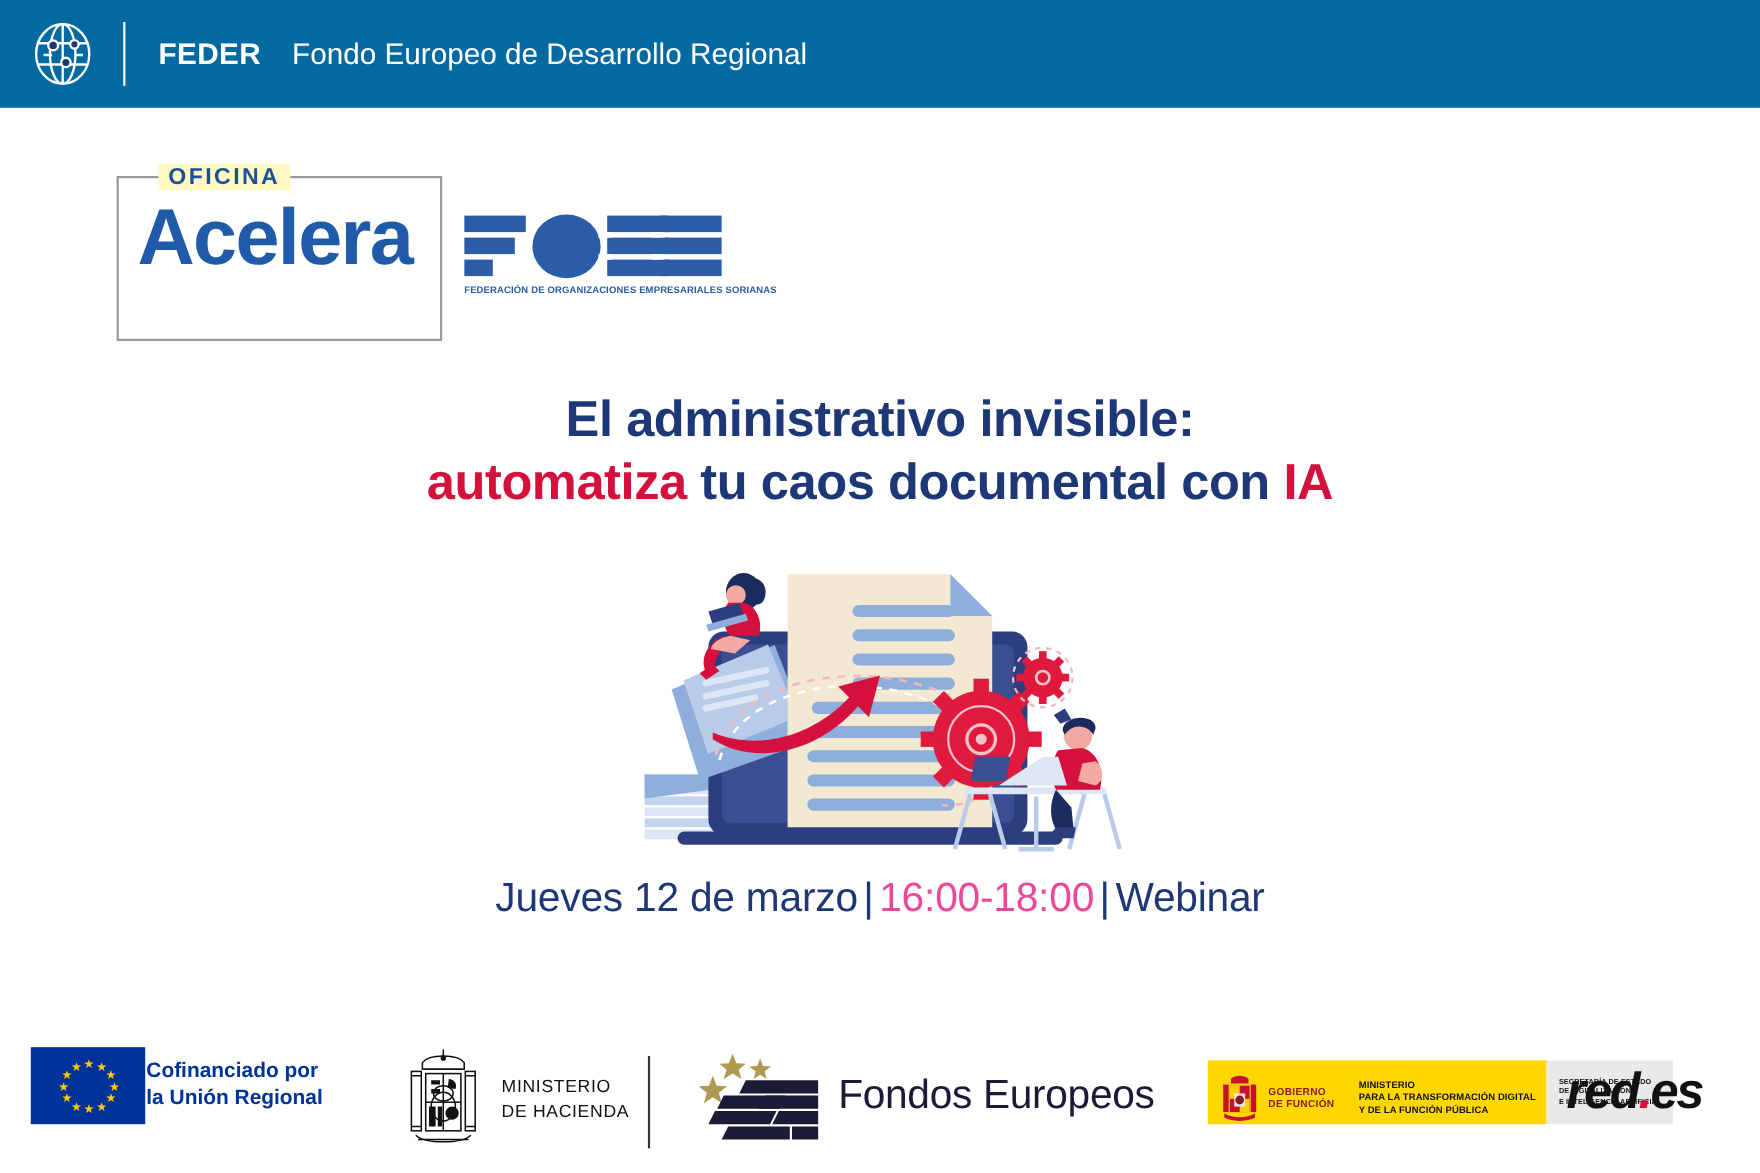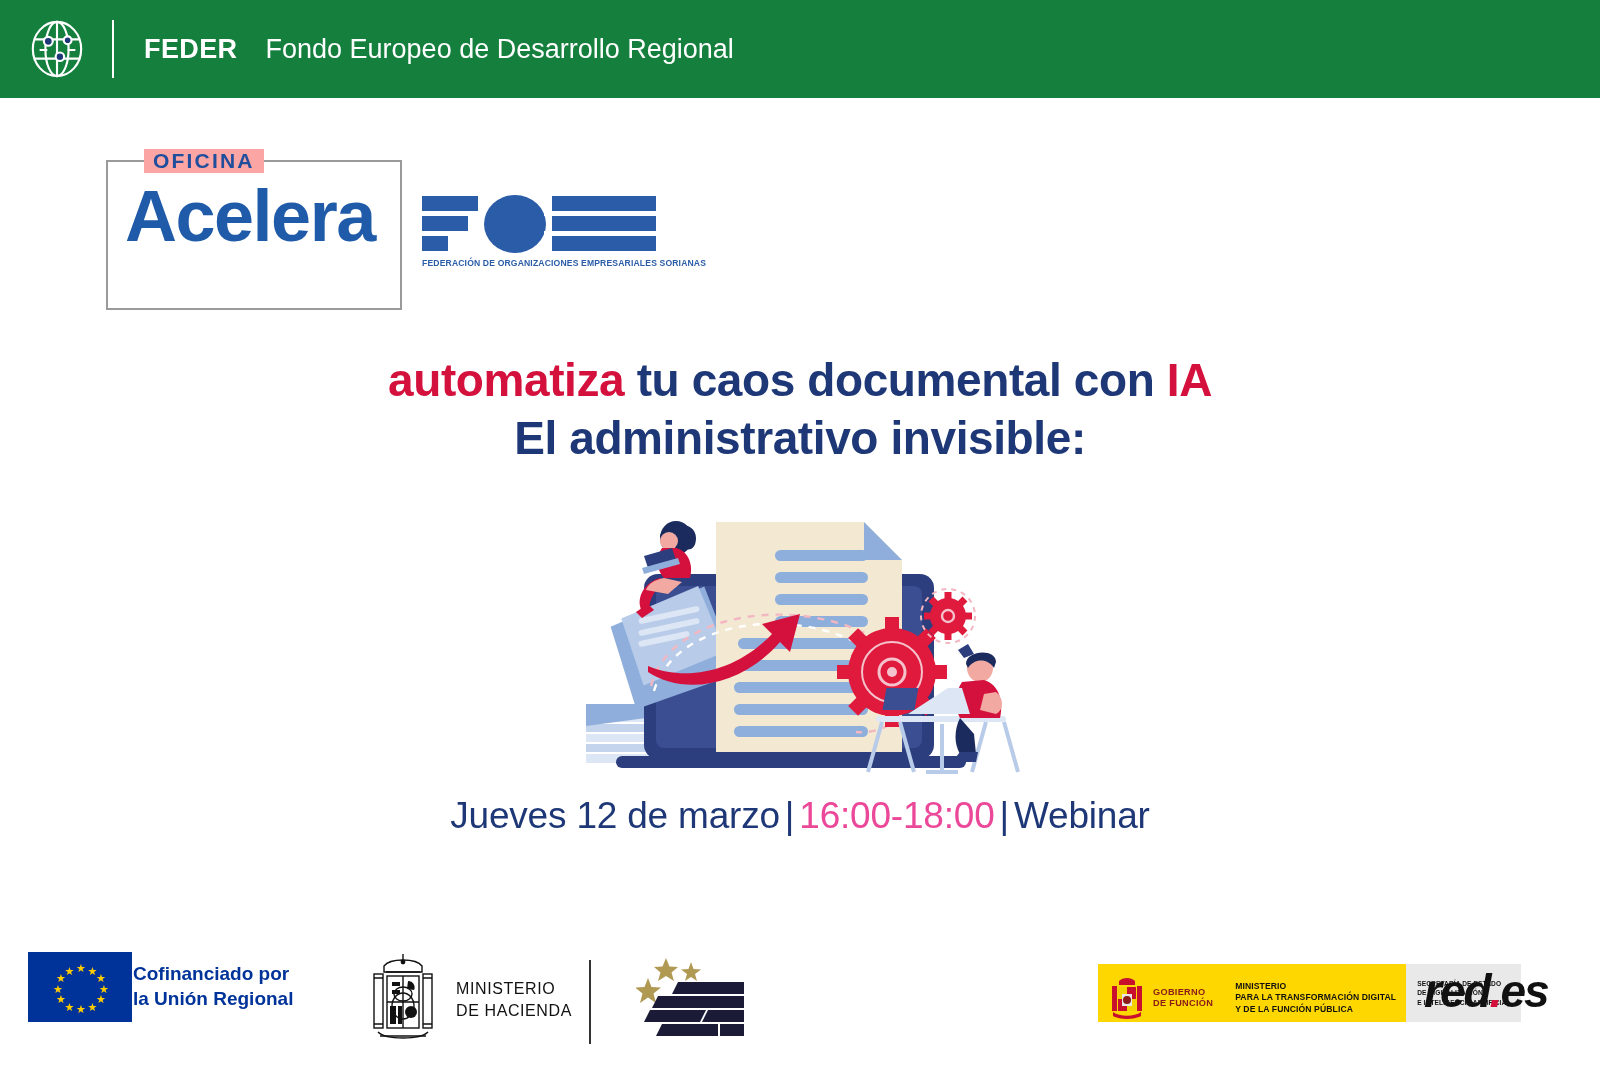--- a/index.html
+++ b/index.html
@@ -14,21 +14,21 @@
     overflow: hidden;
     font-family: "Liberation Sans", sans-serif;
     -webkit-font-smoothing: antialiased;
   }
 
   
   .topbar {
     position: absolute;
     left: 0; top: 0;
     width: 1600px; height: 98px;
-    background: #15803d;
+    background: #0369a1;
     display: flex;
     align-items: center;
   }
   .globe-icon {
     margin-left: 28px;
     width: 58px; height: 58px;
     flex: none;
   }
   .topbar-divider {
     width: 2px;
@@ -64,21 +64,21 @@
     position: relative;
     width: 296px;
     height: 150px;
     box-sizing: border-box;
     border: 2px solid #9a9a9a;
   }
   .oficina-wrap {
     position: absolute;
     top: -13px;
     left: 36px;
-    background: #fca5a5;
+    background: #fef9c3;
     padding: 0 9px;
   }
   .oficina-text {
     color: #1F4E9C;
     font-size: 21px;
     font-weight: bold;
     letter-spacing: 2.2px;
   }
   .acelera-text {
     position: absolute;
@@ -330,22 +330,22 @@
         <rect x="122" y="37" width="12" height="5"></rect>
         <rect x="170" y="17" width="12" height="5"></rect>
         <rect x="170" y="37" width="12" height="5"></rect>
       </g>
     </svg>
     <div class="foes-sub">FEDERACIÓN DE ORGANIZACIONES EMPRESARIALES SORIANAS</div>
   </div>
 </div>
 
 <div class="title-block">
+  <div class="title-line">El administrativo invisible:</div>
   <div class="title-line"><span class="title-accent">automatiza</span><span> tu caos documental con </span><span class="title-accent">IA</span></div>
-  <div class="title-line">El administrativo invisible:</div>
 </div>
 
 <svg class="illustration" viewBox="0 0 470 290">
 
   <g>
     <rect x="30" y="218" width="105" height="8" fill="#C3D4EC"></rect>
     <rect x="30" y="228" width="105" height="8" fill="#DDE6F5"></rect>
     <rect x="30" y="238" width="105" height="8" fill="#C3D4EC"></rect>
     <rect x="30" y="248" width="105" height="8" fill="#DDE6F5"></rect>
     <rect x="30" y="258" width="105" height="8" fill="#C3D4EC"></rect>
@@ -522,20 +522,21 @@
         <polygon points="42,30 108,30 108,42 36,42"></polygon>
         <polygon points="22,44 78,44 72,56 16,56"></polygon>
         <polygon points="52,44 108,44 108,56 52,56" opacity="0"></polygon>
         <polygon points="60,44 108,44 108,56 54,56"></polygon>
         <polygon points="14,58 70,58 64,70 8,70"></polygon>
         <polygon points="72,58 108,58 108,70 66,70"></polygon>
         <polygon points="26,72 82,72 82,84 20,84"></polygon>
         <polygon points="84,72 108,72 108,84 84,84"></polygon>
       </g>
     </svg>
+    <div class="fondos-text">Fondos Europeos</div>
   </div>
 
   <div class="gob-block">
     <div class="gob-yellow">
       <svg class="gob-crest" width="34" height="44" viewBox="0 0 34 44">
         <rect x="8" y="11" width="18" height="24" fill="#C8102E"></rect>
         <rect x="8" y="11" width="9" height="12" fill="#F5D000"></rect>
         <rect x="17" y="23" width="9" height="12" fill="#F5D000"></rect>
         <rect x="12" y="18" width="10" height="12" fill="#E6E6E6"></rect>
         <path d="M9 5 C13 1 21 1 25 5 L25 9 L9 9 Z" fill="#C8102E"></path>

